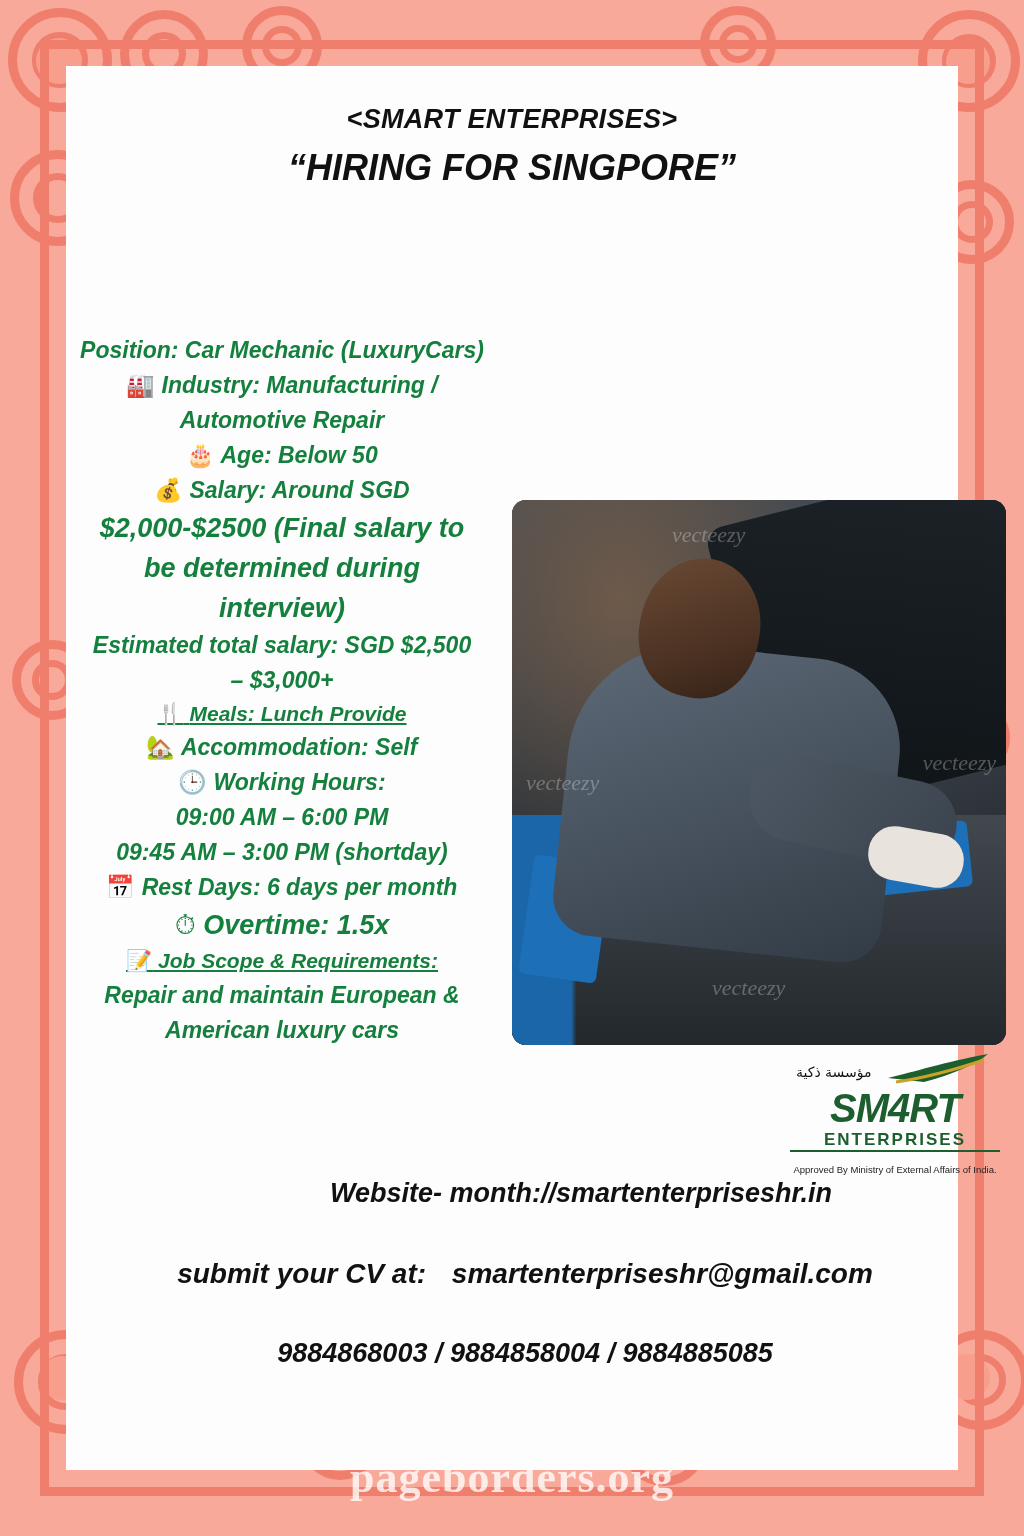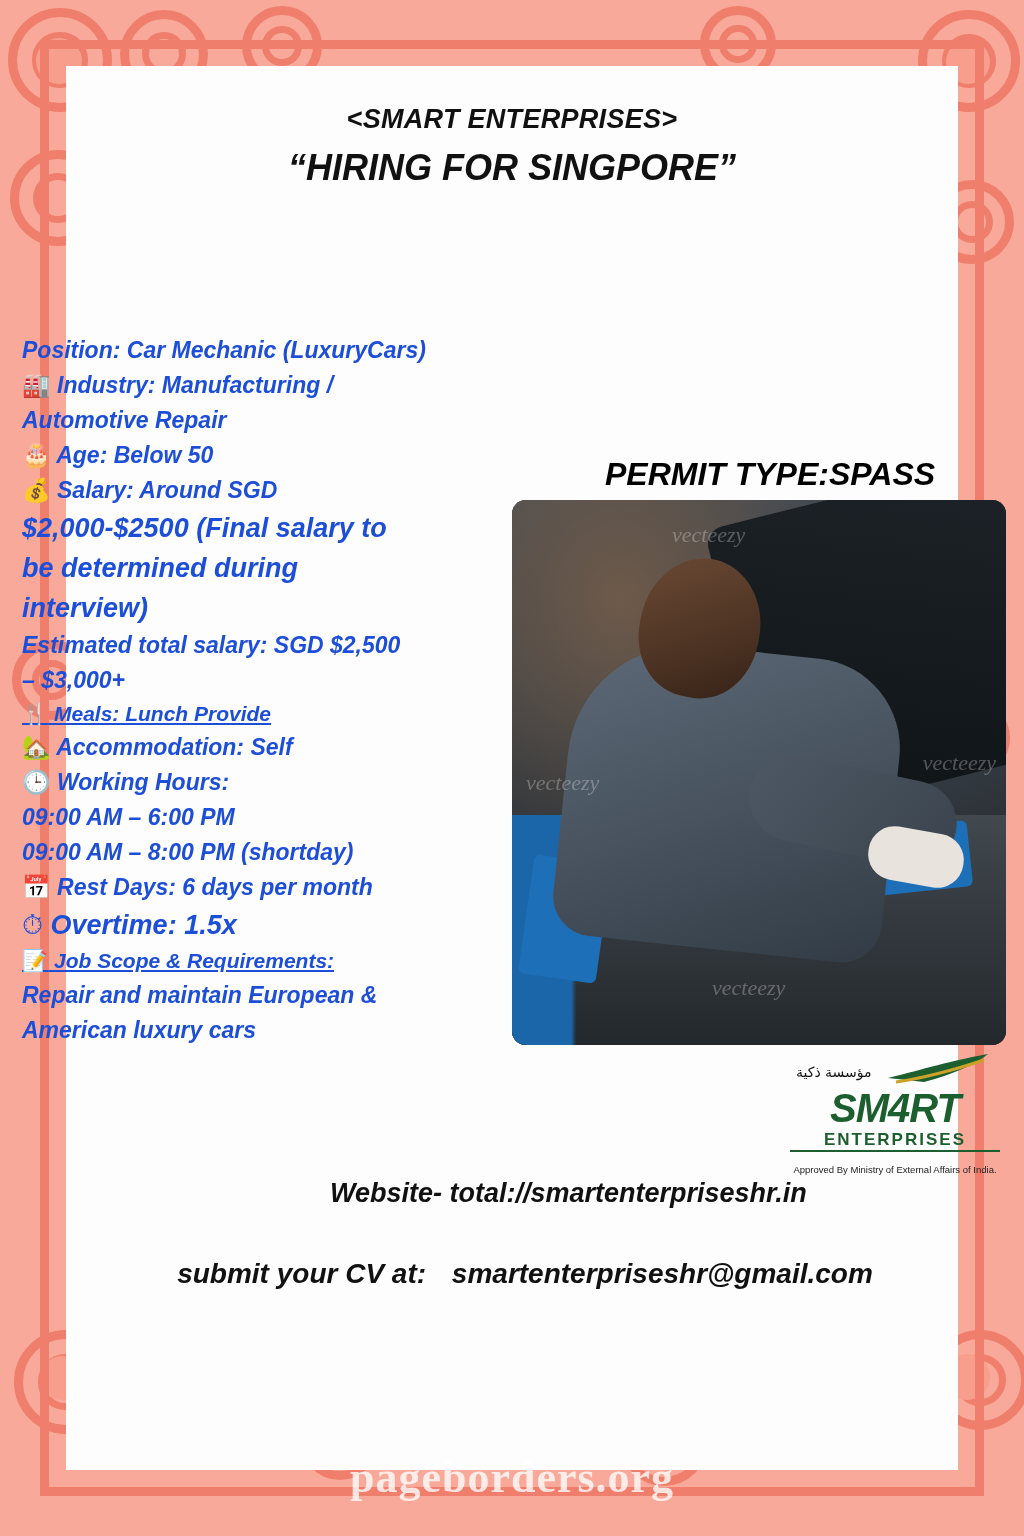--- a/index.html
+++ b/index.html
@@ -85,24 +85,24 @@
   .header .line1 { font-size: 27px; letter-spacing: .3px; }
   .header .line2 { font-size: 28px; margin-top: 12px; line-height: 1.28; }
   .header .line3 { font-size: 36px; margin-top: 12px; }
 
   
   .details {
     position: absolute;
     left: 22px;
     top: 336px;
     width: 520px;
-    text-align: left;
-    font-style: italic;
-    font-weight: bold;
-    color: #1d4ed8;
+    text-align: center;
+    font-style: italic;
+    font-weight: bold;
+    color: #15803d;
     line-height: 1.26;
   }
   .details .row { font-size: 23px; margin-bottom: 6px; }
   .details .row.big { font-size: 27px; }
   .details .row.small { font-size: 21px; text-decoration: underline; }
   .details .emoji { font-style: normal; font-weight: normal; }
 
   
   .permit {
     position: absolute;
@@ -357,29 +357,28 @@
     <div class="row"><span class="emoji">💰</span> <span>Salary: Around SGD</span></div>
     <div class="row big"><span>$2,000-$2500 (Final salary to</span></div>
     <div class="row big"><span>be determined during</span></div>
     <div class="row big"><span>interview)</span></div>
     <div class="row"><span>Estimated total salary: SGD $2,500</span></div>
     <div class="row"><span>– $3,000+</span></div>
     <div class="row small"><span class="emoji">🍴</span> <span>Meals: Lunch Provide</span></div>
     <div class="row"><span class="emoji">🏡</span> <span>Accommodation: Self</span></div>
     <div class="row"><span class="emoji">🕒</span> <span>Working Hours:</span></div>
     <div class="row"><span>09:00 AM – 6:00 PM</span></div>
-    <div class="row"><span>09:00 AM – 8:00 PM (shortday)</span></div>
+    <div class="row"><span>09:45 AM – 3:00 PM (shortday)</span></div>
     <div class="row"><span class="emoji">📅</span> <span>Rest Days: 6 days per month</span></div>
     <div class="row big"><span class="emoji">⏱</span> <span>Overtime: 1.5x</span></div>
     <div class="row small"><span class="emoji">📝</span> <span>Job Scope &amp; Requirements:</span></div>
     <div class="row"><span>Repair and maintain European &amp;</span></div>
     <div class="row"><span>American luxury cars</span></div>
   </div>
 
-  <div class="permit">PERMIT TYPE:SPASS</div>
 
   <div class="photo">
     <div class="bg-shop"></div>
     <div class="hood"></div>
     <div class="engine">
       <div class="blue1"></div>
       <div class="blue2"></div>
     </div>
     <div class="man-body"></div>
     <div class="man-head"></div>
@@ -396,22 +395,23 @@
     <svg class="plane" viewBox="0 0 110 34">
       <path d="M4 26 C30 20 60 10 104 2 C92 12 70 22 40 30 Z" fill="#1d5e2f"></path>
       <path d="M12 30 C40 26 70 18 100 8" stroke="#c9a227" stroke-width="3" fill="none"></path>
     </svg>
     <div class="smart">SM4RT</div>
     <div class="greenline"></div>
     <div class="ent">ENTERPRISES</div>
     <div class="approved">Approved By Ministry of External Affairs of India.</div>
   </div>
 
-  <div class="website">Website- total://smartenterpriseshr.in</div>
+  <div class="website">Website- month://smartenterpriseshr.in</div>
 
   <div class="cv">
     <span class="label">submit your CV at:</span>
     <span>smartenterpriseshr@gmail.com</span>
   </div>
 
+  <div class="phones">9884868003 / 9884858004 / 9884885085</div>
 
   <div class="watermark">pageborders.org</div>
 </div>
 
 </body></html>

